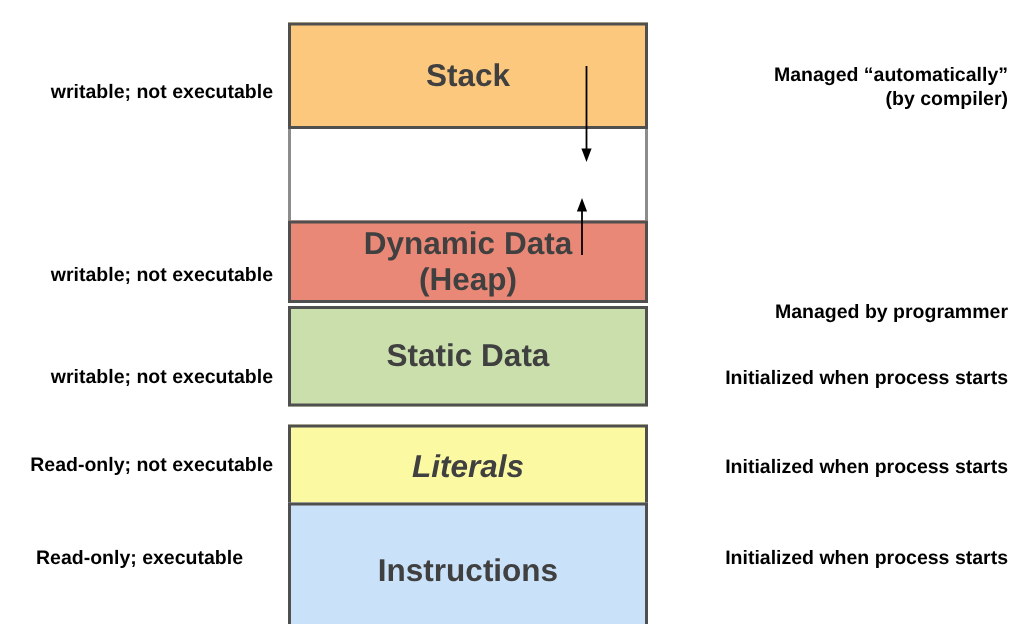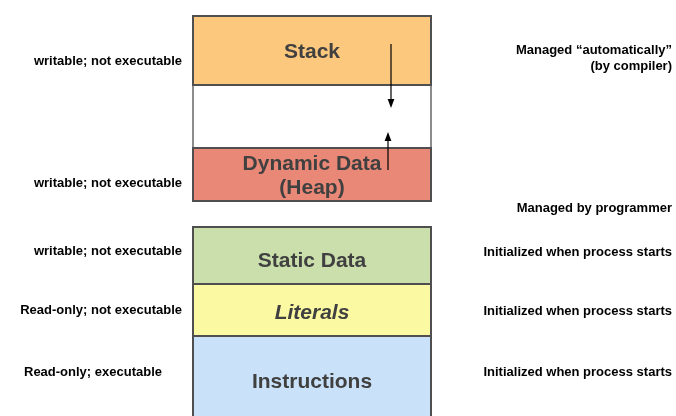--- a/index.html
+++ b/index.html
@@ -73,21 +73,21 @@
     <div>Stack</div>
   </div>
 
   <div class="gap-box" style="top:86px; height:61px;"></div>
 
   <div class="seg-box" style="top: 147px; height: 55px; background-color: rgb(233, 136, 118);">
     <div>Dynamic Data</div>
     <div>(Heap)</div>
   </div>
 
-  <div class="seg-box" style="top: 226px; height: 67px; background-color: rgb(202, 223, 172);">
+  <div class="seg-box" style="top: 204px; height: 67px; background-color: rgb(202, 223, 172);">
     <div>Static Data</div>
   </div>
 
   <div class="seg-box" style="top: 283px; height: 58px; background-color: rgb(251, 249, 162); font-style: italic;">
     <div>Literals</div>
   </div>
 
   <div class="seg-box" style="top: 335px; height: 92px; background-color: rgb(201, 226, 250);">
     <div>Instructions</div>
   </div>

